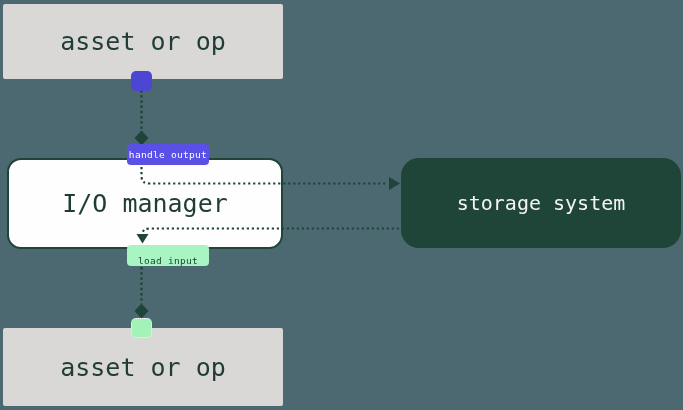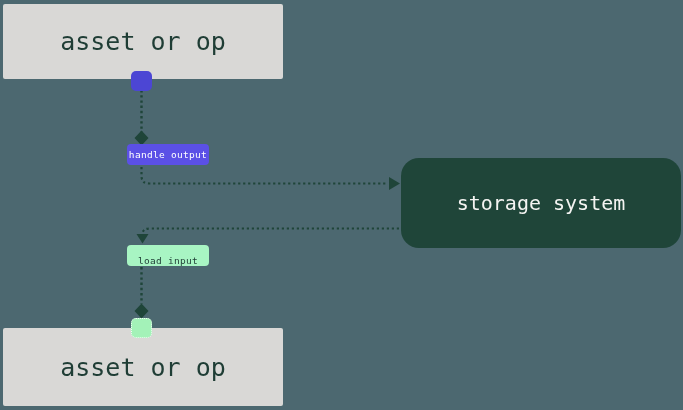--- a/index.html
+++ b/index.html
@@ -112,20 +112,23 @@
 </style>
 </head>
 <body>
 
 <div class="canvas">
 
   <div class="node asset-node top">
     <span>asset or op</span>
   </div>
 
+  <div class="node io-node">
+    <span>I/O manager</span>
+  </div>
 
   <div class="node storage-node">
     <span>storage system</span>
   </div>
 
   <div class="node asset-node bottom">
     <span>asset or op</span>
   </div>
 
   <svg class="connectors" width="683" height="410" viewBox="0 0 683 410">

